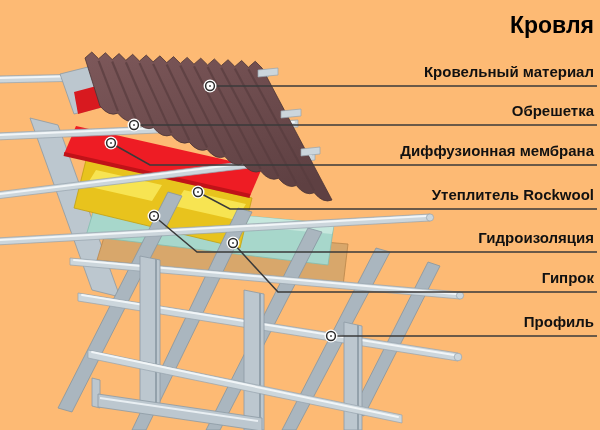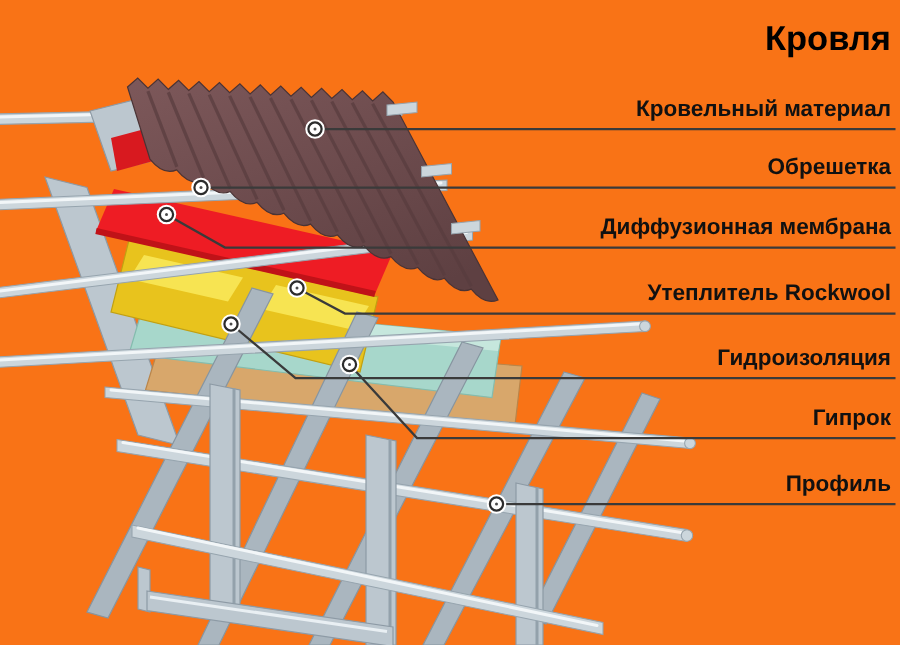--- a/index.html
+++ b/index.html
@@ -1,16 +1,16 @@
 <!DOCTYPE html>
 <html style="--c-roofing_light: #7b5658; --c-roofing_dark: #5e4042; --c-membrane: #ee1c24; --c-insulation: #e8c31d; --c-insulation_top: #f7e452; --c-waterproofing: #a7d7cb; --c-gyprock: #d8a76b; --c-steel: #bcc7cf; --c-line: #3a3a3a;"><head>
 <meta charset="utf-8">
 <style>
   html,body{margin:0;padding:0;background:#ffffff;}
-  .stage{width:600px;height:430px;position:relative;background:#f97316;overflow:hidden;}
+  .stage{width:600px;height:430px;position:relative;background:#fdba74;overflow:hidden;}
   svg{display:block;}
   .title-text{font:bold 23px "Liberation Sans",sans-serif;fill:#000;}
   .label-text{font:bold 15px "Liberation Sans",sans-serif;fill:#111;}
   .leader{stroke:#3a3a3a;stroke-width:1.5;fill:none;}
   .steel{fill:var(--c-steel,#bcc7cf);stroke:#8d9aa5;stroke-width:0.8;}
   .steel-dark{fill:#aab6bf;stroke:#8795a0;stroke-width:0.8;}
   .rail{fill:#ccd6dc;stroke:#96a4ae;stroke-width:0.7;}
   .rail-hl{stroke:#f2f6f8;stroke-width:2;stroke-linecap:round;}
   .groove{stroke:#583c3e;stroke-width:2.2;opacity:0.7;}
   .dot-halo{fill:#ffffff;}

